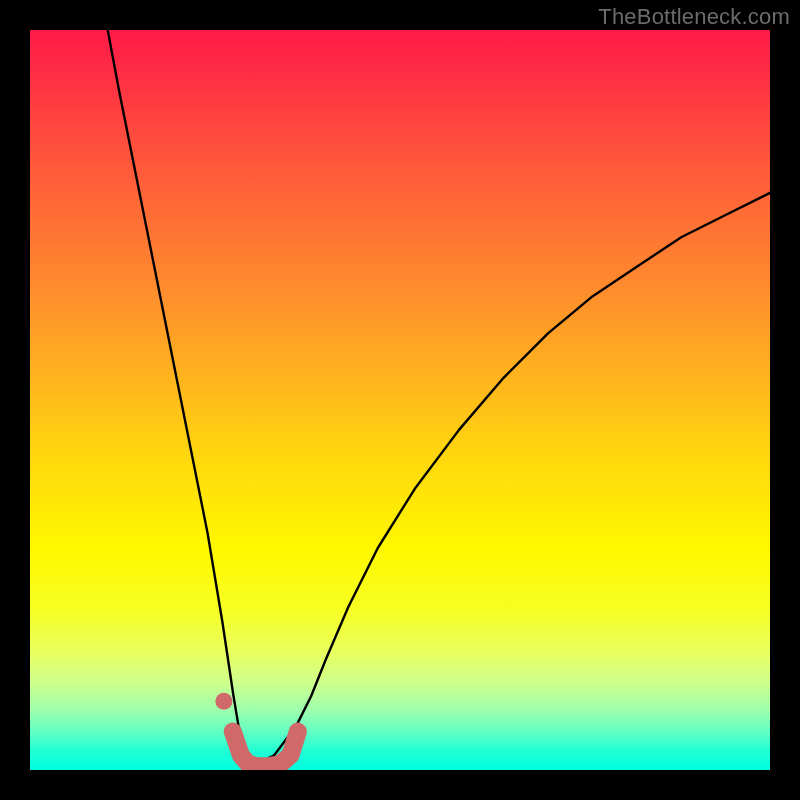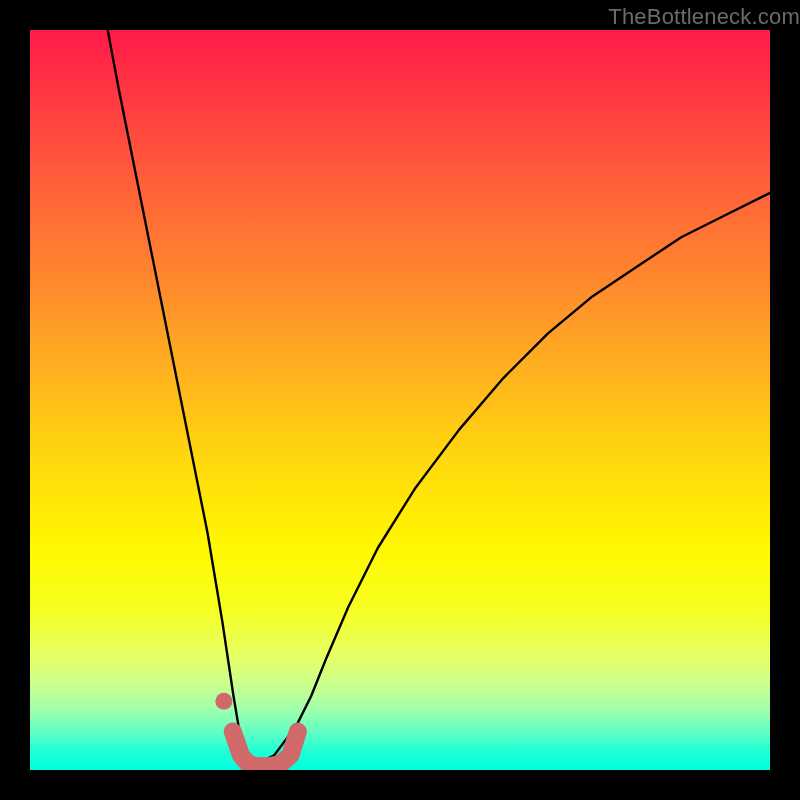--- a/index.html
+++ b/index.html
@@ -42,21 +42,21 @@
     );
     overflow: hidden;
   }
   .curve-layer {
     position: absolute;
     inset: 0;
   }
   .watermark {
     position: absolute;
     top: 4px;
-    right: 0;
+    right: 10px;
     color: #6b6b6b;
     font-size: 22px;
     font-weight: 500;
     letter-spacing: 0.2px;
     user-select: none;
     margin-left: 17px;
   }
 </style>
 </head>
 <body>

